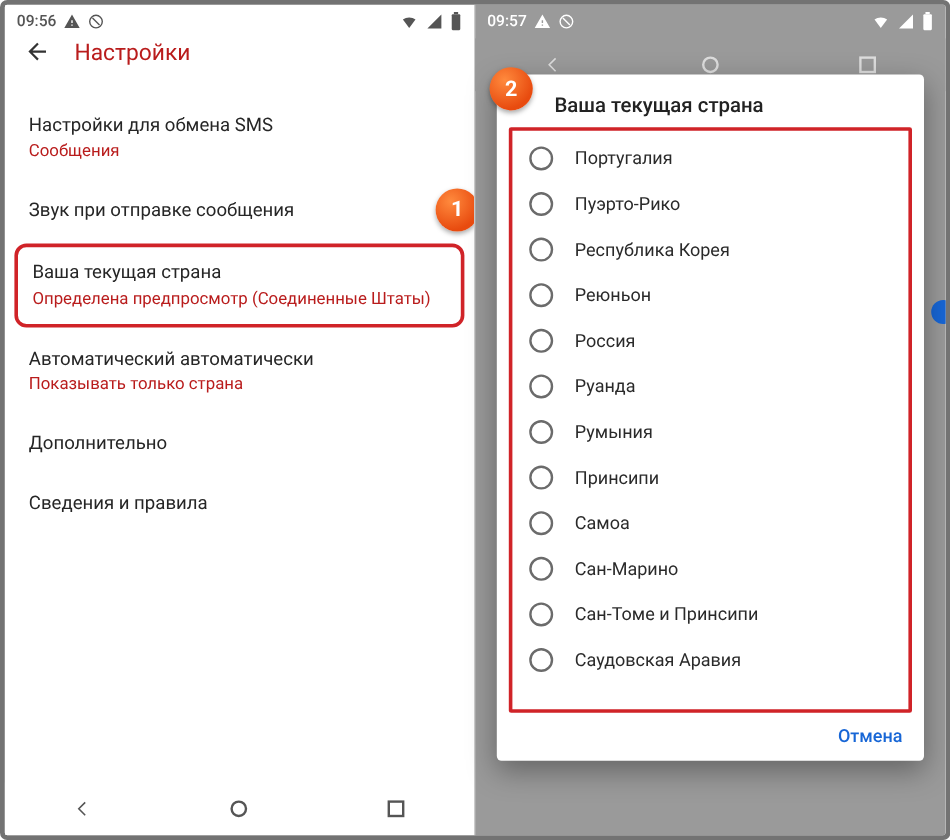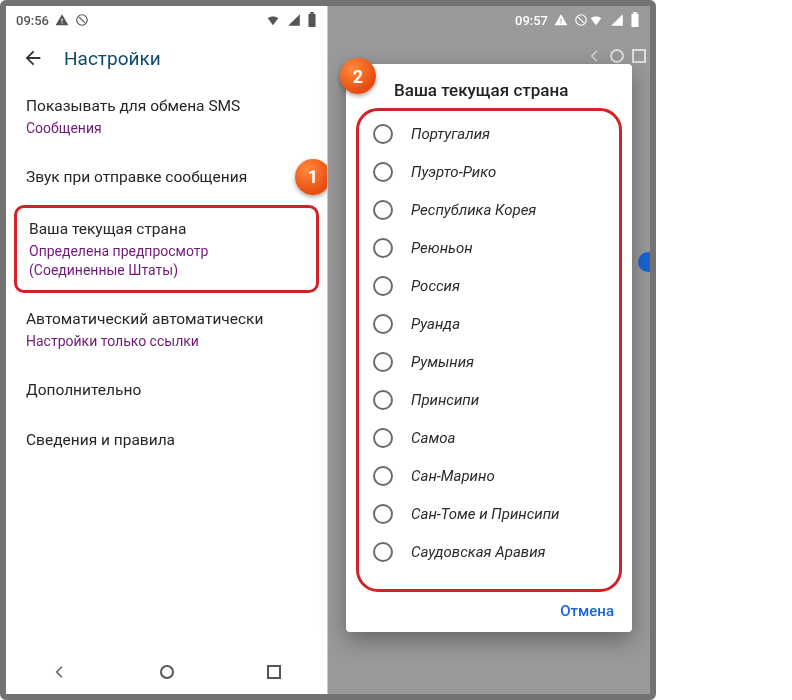--- a/index.html
+++ b/index.html
@@ -4,54 +4,54 @@
 <style>
   * { box-sizing: border-box; margin: 0; padding: 0; }
   body {
     font-family: Roboto, -apple-system, Arial, sans-serif;
     background: #fff;
     width: 792px;
     height: 700px;
     position: relative;
   }
   .frame {
-    width: 656px; height: 700px;
-    border: 6px solid #737373; border-radius: 6px;
+    width: 792px; height: 700px;
+    border: 4px solid #737373; border-radius: 6px;
     position: relative; overflow: hidden;
   }
   .two-up { display: flex; width: 100%; height: 100%; }
   .phone {
     width: 50%; height: 100%; position: relative;
     border-right: 1px solid #ccc;
     display: flex; flex-direction: column;
     background: #fff;
   }
-  .phone:last-child { border-right: none; background: #9a9a9a; align-items: flex-end; }
+  .phone:last-child { border-right: none; background: #9a9a9a; }
   
   .status-bar {
     height: 28px; display: flex; align-items: center;
     justify-content: space-between; padding: 0 10px;
     font-size: 13px; color: #555; font-weight: 500;
   }
   .phone.dimmed .status-bar { color: #fff; }
   .status-left, .status-right { display: flex; align-items: center; gap: 6px; }
   .ic { display:inline-flex; }
   
   .app-bar {
-    height: 48px; display: flex; align-items: center; gap: 20px;
-    padding: 0 16px; font-size: 19px; color: #0c4a6e;
+    height: 48px; display: flex; align-items: flex-start; gap: 20px;
+    padding: 0 16px; font-size: 19px; color: #b91c1c;
   }
   
   .list { flex: 1; overflow: hidden; }
   .item {
     padding: 14px 20px; border-bottom: 1px solid rgba(0,0,0,0);
     position: relative; cursor: default;
   }
   .item .title { font-size: 15.5px; color: #262626; line-height: 1.35; }
-  .item .sub { font-size: 14px; color: #701a75; line-height: 1.35; margin-top: 2px; }
+  .item .sub { font-size: 14px; color: #b91c1c; line-height: 1.35; margin-top: 2px; }
   .highlighted {
     border: 3px solid #d02328; border-radius: 10px;
     margin: 2px 8px; padding: 11px 12px;
   }
   .callout {
     position: absolute; width: 36px; height: 36px; border-radius: 50%;
     background: radial-gradient(circle at 35% 30%, #ff8a3d, #e84b0f 70%);
     box-shadow: 0 2px 4px rgba(0,0,0,0.35);
     color: #fff; font-weight: 700; font-size: 18px;
     display: flex; align-items: center; justify-content: center;
@@ -81,22 +81,22 @@
     background: #fff; border-radius: 4px; width: 100%;
     box-shadow: 0 8px 24px rgba(0,0,0,0.35);
     display: flex; flex-direction: column;
     position: relative;
   }
   .modal-title {
     padding: 16px 20px 8px 48px; font-size: 17px; color: #222; font-weight: 500;
   }
   .modal-list {
     flex: 1; overflow: hidden;
-    border: 3px solid #d02328; border-radius: 22px;
-    margin: 0 10px 4px 10px; padding: 4px 0; font-style: italic;
+    border: 3px solid #d02328; border-radius: 2px;
+    margin: 0 10px 4px 10px; padding: 4px 0;
   }
   .radio-row {
     display: flex; align-items: center; gap: 18px;
     padding: 9px 14px; font-size: 15px; color: #2a2a2a;
   }
   .radio-circle {
     width: 20px; height: 20px; border: 2px solid #6b6b6b; border-radius: 50%;
     flex-shrink: 0;
   }
   .modal-actions {
@@ -154,36 +154,36 @@
         <span class="ic">
             <svg width="22" height="22" viewBox="0 0 24 24">
               <path fill="#333" d="M20 11H7.8l5.6-5.6L12 4l-8 8 8 8 1.4-1.4L7.8 13H20v-2z"></path>
             </svg>
           </span>
         <span>Настройки</span>
       </div>
 
       <div class="list">
         <div class="item">
-          <div class="title">Показывать для обмена SMS</div>
+          <div class="title">Настройки для обмена SMS</div>
           <div class="sub">Сообщения</div>
         </div>
         <div class="item" style="position:relative;">
           <div class="title">Звук при отправке сообщения</div>
           <div class="callout" style="right:-4px; top:6px;">
               <span>1</span>
             </div>
         </div>
         <div class="item highlighted">
           <div class="title">Ваша текущая страна</div>
           <div class="sub">Определена предпросмотр (Соединенные Штаты)</div>
         </div>
         <div class="item">
           <div class="title">Автоматический автоматически</div>
-          <div class="sub">Настройки только ссылки</div>
+          <div class="sub">Показывать только страна</div>
         </div>
         <div class="item">
           <div class="title">Дополнительно</div>
         </div>
         <div class="item">
           <div class="title">Сведения и правила</div>
         </div>
       </div>
 
       <div class="navbar">

